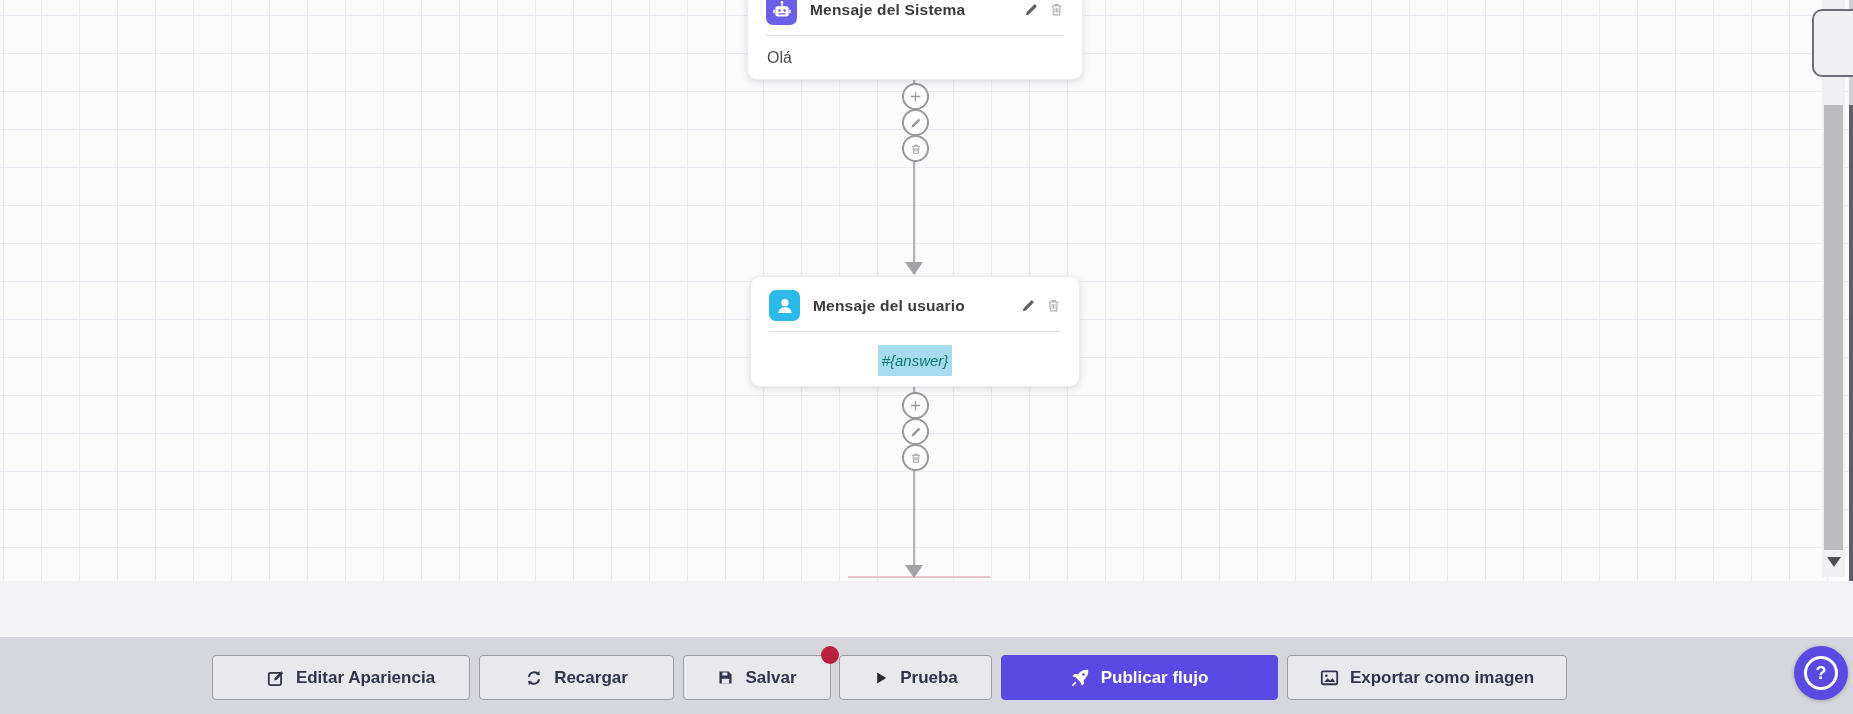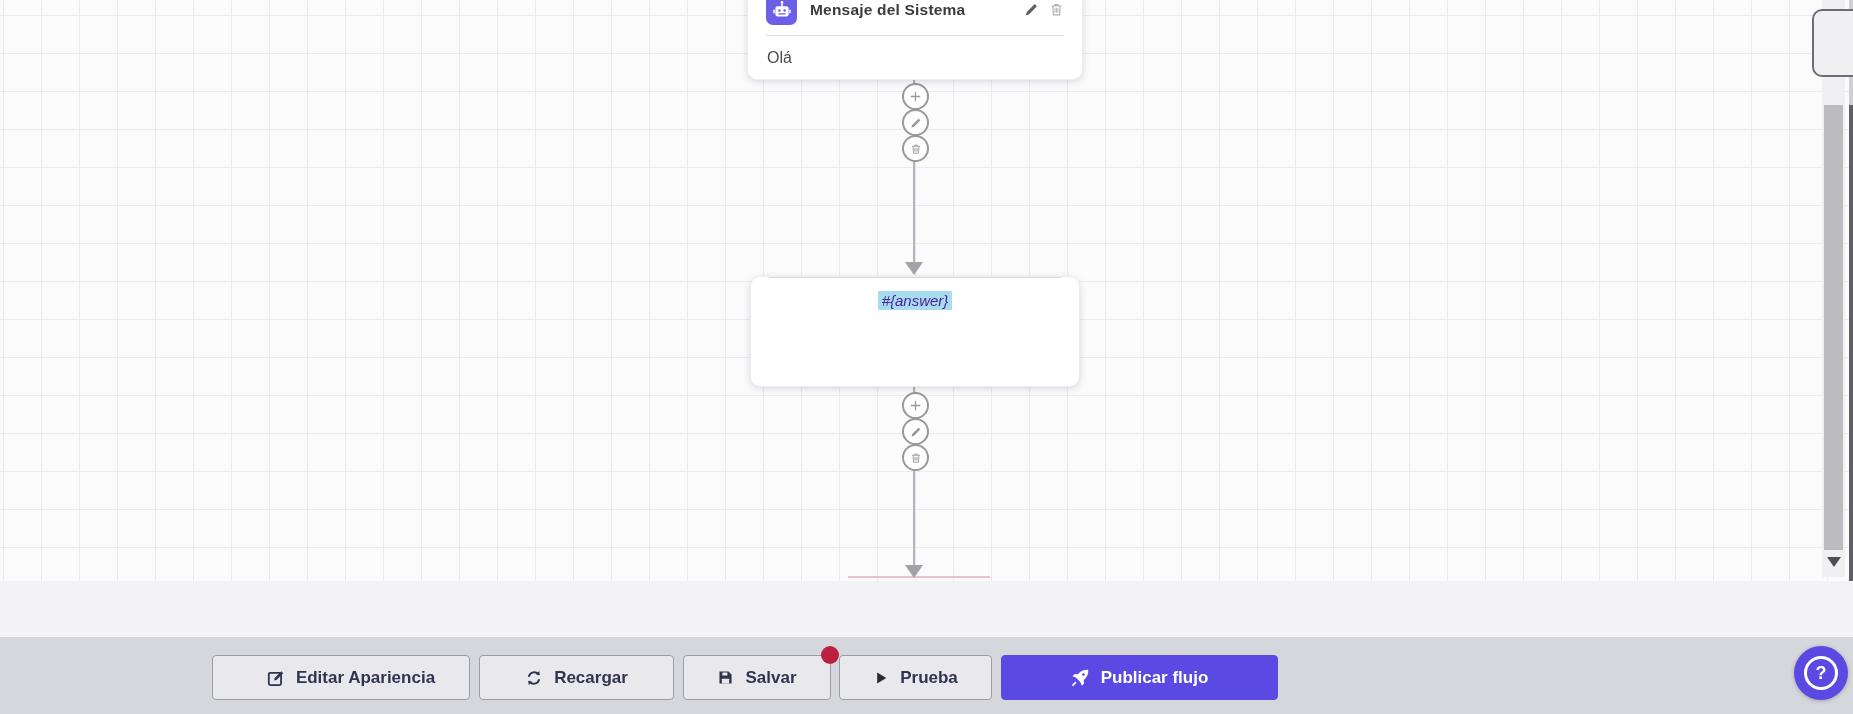--- a/index.html
+++ b/index.html
@@ -26,21 +26,21 @@
   .card-head{display:flex;align-items:center;padding:13px 18px 10px 18px;}
   .card-icon{width:31px;height:31px;border-radius:7px;display:flex;align-items:center;justify-content:center;flex:none;}
   .card-icon.robot{background:#6a5fe6;}
   .card-icon.user{background:#2ab9e8;}
   .card-title{flex:1;margin-left:13px;font-size:15.5px;font-weight:bold;color:#3b3b3b;letter-spacing:.2px;white-space:nowrap;overflow:hidden;}
   .card-actions{display:flex;align-items:center;gap:9px;}
   .icon-btn{width:16px;height:16px;display:flex;align-items:center;justify-content:center;cursor:pointer;}
   .card-divider{height:1px;background:#dcdcdf;margin:0 18px;}
   .card-body{padding:13px 19px;font-size:16px;color:#4c4c4c;}
   .card-body.centered{text-align:center;font-size:15px;}
-  .var-chip{display:inline-block;background:#a7dcee;color:#4c1d95;font-style:italic;padding:1px 4px;border-radius:1px;}
+  .var-chip{display:inline-block;background:#a7dcee;color:#0f766e;font-style:italic;padding:7px 4px;border-radius:1px;}
 
   
   .conn-line{position:absolute;width:2px;background:#b4b4b8;left:913px;z-index:1;}
   .line-1{top:80px;height:183px;}
   .line-2{top:387px;height:179px;}
   .conn-arrow{position:absolute;width:0;height:0;left:905px;
     border-left:9px solid transparent;border-right:9px solid transparent;border-top:13px solid #a3a3a7;z-index:1;}
   .arrow-1{top:262px;}
   .arrow-2{top:565px;}
   .conn-circle{
@@ -148,20 +148,42 @@
         </svg>
     </div>
     <div class="conn-circle cc1c">
       <svg viewBox="0 0 16 16" width="12" height="12" fill="none" stroke="#98989d" stroke-width="1.2">
         <path d="M2.8 4.3h10.4M6.2 4.3V2.8h3.6v1.5M4.1 4.3l.6 9.4h6.6l.6-9.4"></path>
         <path d="M6.4 6.6v4.8M8 6.6v4.8M9.6 6.6v4.8" stroke-width="1"></path>
       </svg>
     </div>
 
     <div class="node-card card-2">
+      <div class="card-head">
+        <div class="card-icon user">
+          <svg viewBox="0 0 20 20" width="22" height="22">
+            <circle cx="10" cy="7" r="3.3" fill="#fff"></circle>
+            <path d="M3.9 16.4c.4-3.4 3-5.3 6.1-5.3s5.7 1.9 6.1 5.3z" fill="#fff"></path>
+          </svg>
+        </div>
+        <div class="card-title">Mensaje del usuario</div>
+        <div class="card-actions">
+          <div class="icon-btn">
+            <svg viewBox="0 0 16 16" width="15" height="15">
+                <path d="M2 14l.8-3.2 8.1-8.1c.3-.3.8-.3 1.1 0l1.3 1.3c.3.3.3.8 0 1.1l-8.1 8.1L2 14z" fill="#5f5f5f"></path>
+              </svg>
+          </div>
+          <div class="icon-btn">
+            <svg viewBox="0 0 16 16" width="15" height="15" fill="none" stroke="#b0b0b0" stroke-width="1.2">
+              <path d="M2.8 4.3h10.4M6.2 4.3V2.8h3.6v1.5M4.1 4.3l.6 9.4h6.6l.6-9.4"></path>
+              <path d="M6.4 6.6v4.8M8 6.6v4.8M9.6 6.6v4.8" stroke-width="1"></path>
+            </svg>
+          </div>
+        </div>
+      </div>
       <div class="card-divider"></div>
       <div class="card-body centered"><span class="var-chip">#{answer}</span></div>
     </div>
 
     <div class="conn-circle cc2a">
       <svg viewBox="0 0 16 16" width="13" height="13" stroke="#98989d" stroke-width="1.6" stroke-linecap="round">
           <path d="M8 2.8v10.4M2.8 8h10.4"></path>
         </svg>
     </div>
     <div class="conn-circle cc2b">
@@ -227,19 +249,27 @@
       <span>Publicar flujo</span>
     </div>
 
     <div class="tb-btn tb-4">
       <svg viewBox="0 0 16 16" width="16" height="16">
           <path d="M4.2 2.6v10.8L13.3 8z" fill="#2b2b2b"></path>
         </svg>
       <span>Prueba</span>
     </div>
 
+    <div class="tb-btn tb-6">
+      <svg viewBox="0 0 18 17" width="19" height="18">
+        <rect x="1.7" y="2.2" width="14.6" height="12.2" rx="1.2" fill="none" stroke="#30344f" stroke-width="1.7"></rect>
+        <circle cx="6" cy="6.4" r="1.25" fill="#30344f"></circle>
+        <path d="M4 12.2l3.2-3.5 2.4 2.4 2.2-2.6 2.5 3.7z" fill="#30344f"></path>
+      </svg>
+      <span>Exportar como imagen</span>
+    </div>
   </div>
 
   <div class="help-fab">
     <div class="help-ring">?</div>
   </div>
 
 </div>
 
 </body></html>

